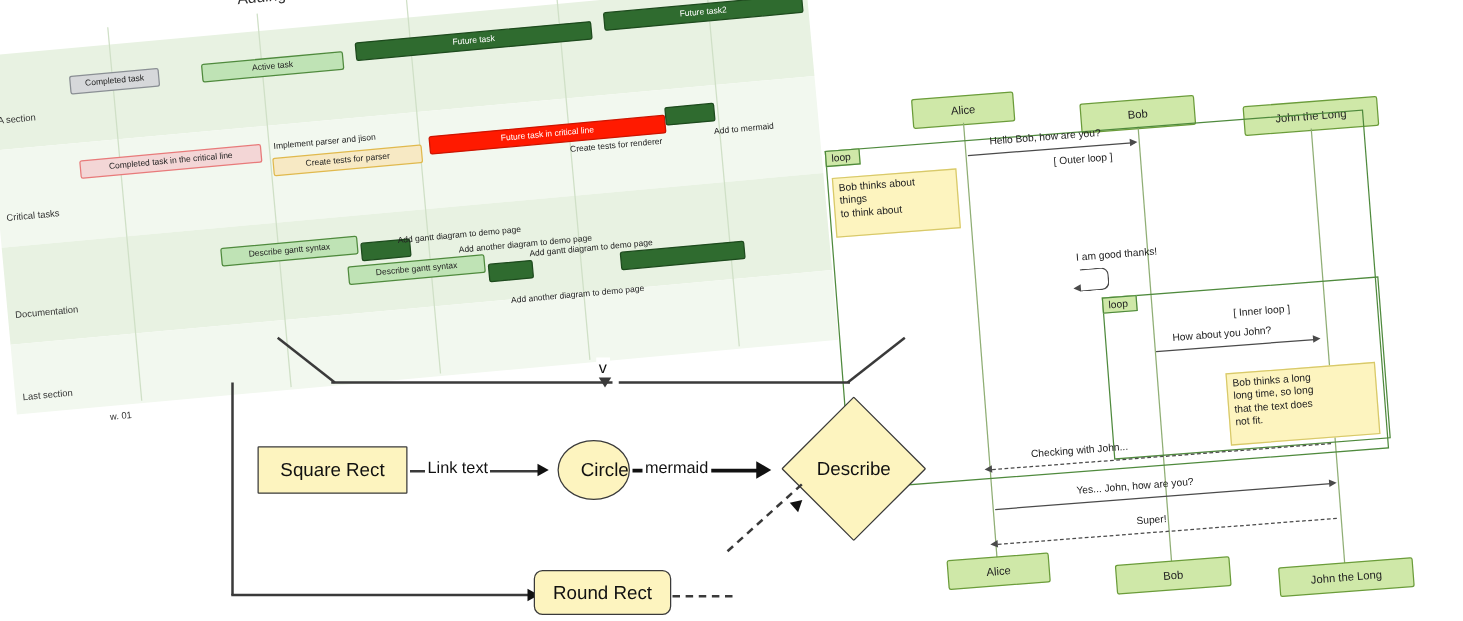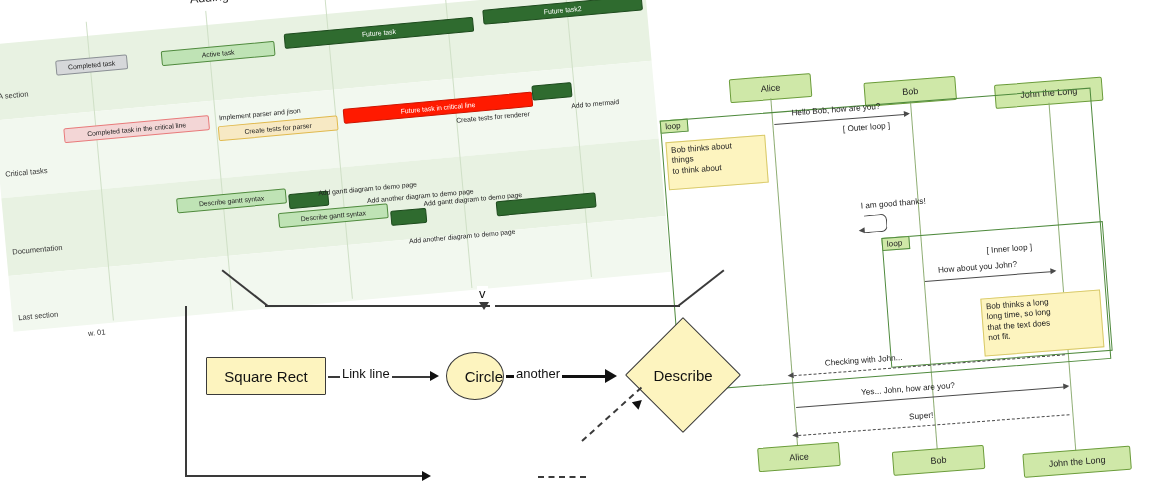--- a/index.html
+++ b/index.html
@@ -385,32 +385,35 @@
     <div class="edge v" style="left:35px; top:26px; height:170px;"></div>
     <div class="edge h" style="left:35px; top:195px; width:240px;"></div>
     <div class="tri-r" style="left:272px; top:191px;"></div>
 
     <div class="node square" style="left:56px; top:77px; width:120px; height:38px;">
       <span>Square Rect</span>
     </div>
 
     <div class="edge h" style="left:178px; top:96px; width:106px;"></div>
     <div class="tri-r" style="left:280px; top:91px;"></div>
-    <div class="edge-label" style="left:190px; top:86px;">Link line</div>
+    <div class="edge-label" style="left:190px; top:86px;">Link text</div>
 
     <div class="node circle" style="left:296px; top:72px; width:58px; height:48px;">
       <span>Circle</span>
     </div>
 
     <div class="edge thick" style="left:356px; top:95px; width:104px;"></div>
     <div class="tri-r" style="left:455px; top:89px; border-top-width:7px; border-bottom-width:7px; border-left-width:12px;"></div>
-    <div class="edge-label" style="left:364px; top:86px;">another</div>
+    <div class="edge-label" style="left:364px; top:86px;">mermaid</div>
 
     <div class="node rhombus" style="left:492px; top:54px; width:82px; height:82px;"></div>
     <div class="rhombus-label" style="left:478px; top:78px; width:110px; height:34px;">Describe</div>
 
+    <div class="node round" style="left:277px; top:176px; width:110px; height:36px;">
+      <span>Round Rect</span>
+    </div>
 
     <div class="edge-dashed-h" style="left:388px; top:196px; width:48px;"></div>
     <div class="edge-dashed-h" style="left:432px; top:160px; width:80px; transform:rotate(-42deg); transform-origin:left center;"></div>
     <div class="tri-diag" style="left:484px; top:118px; transform:rotate(-42deg);"></div>
   </div>
 
 </div>
 
 </body></html>

